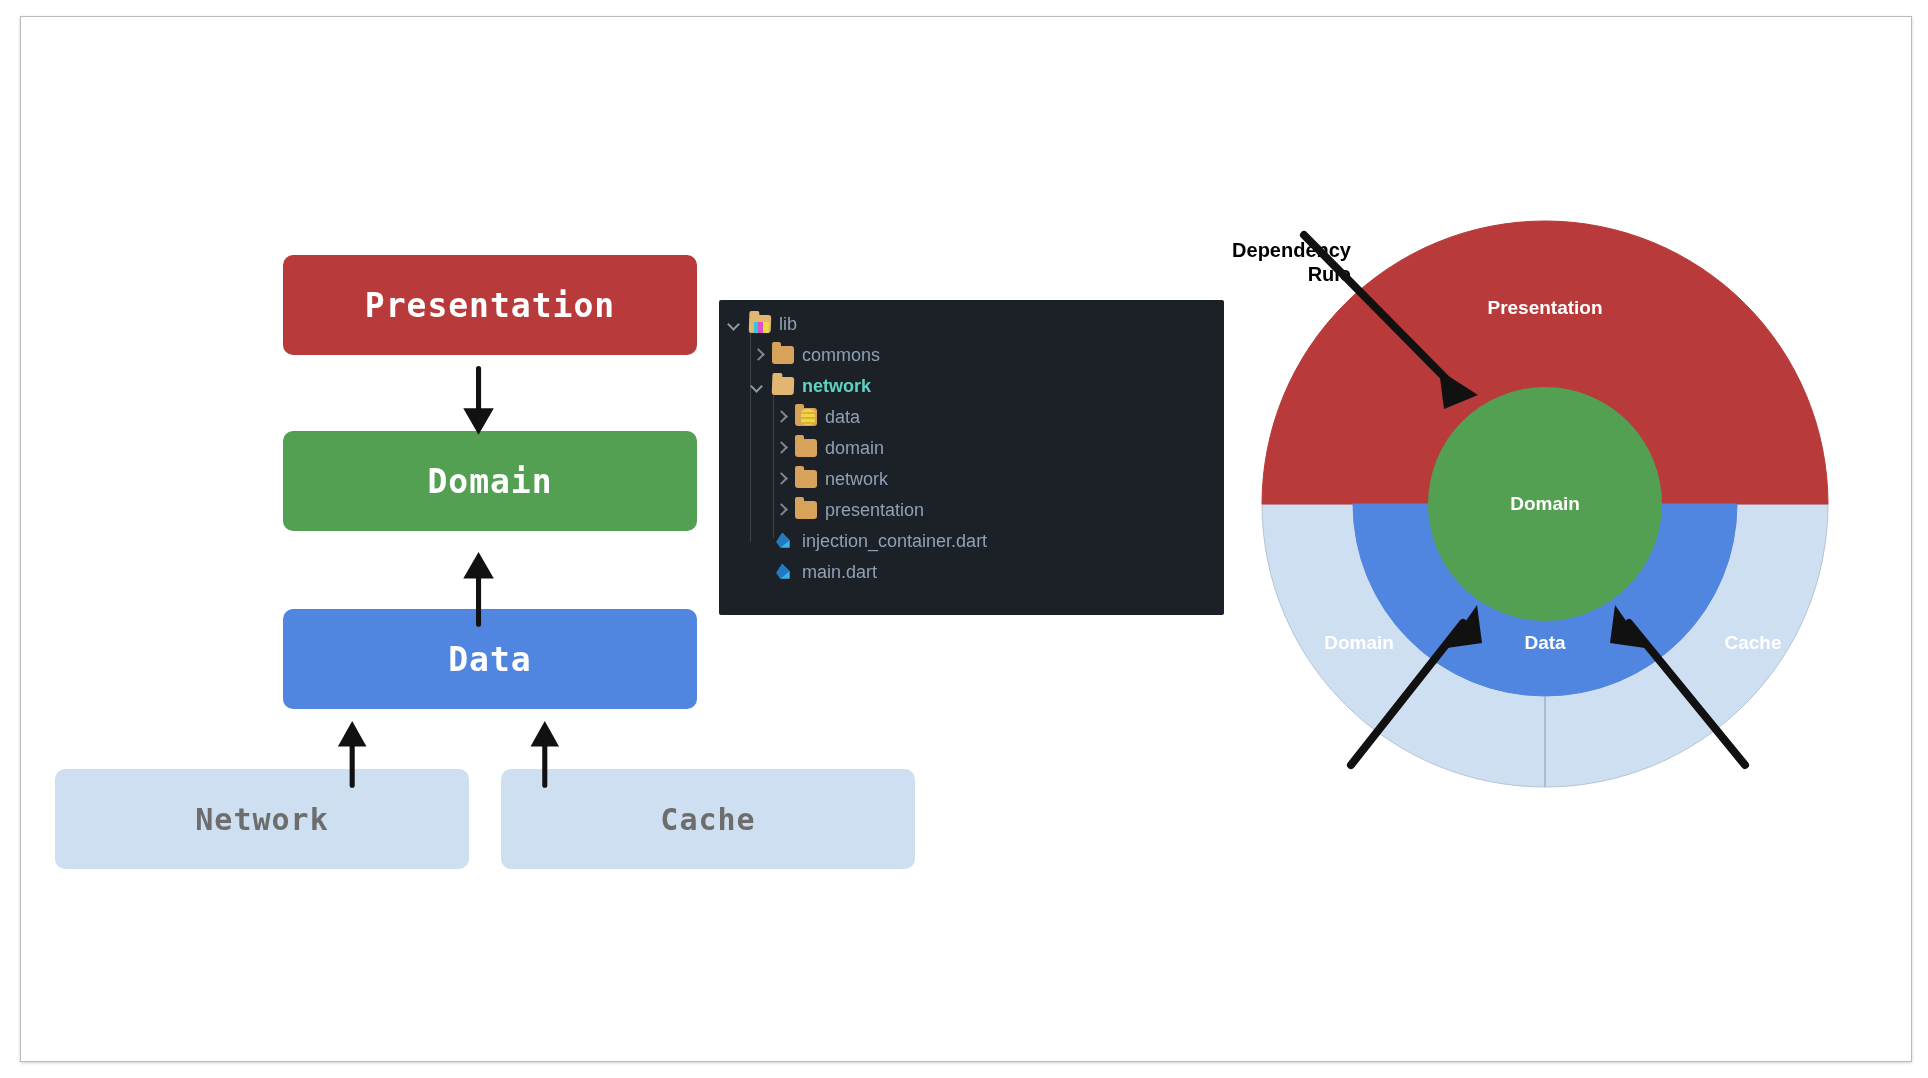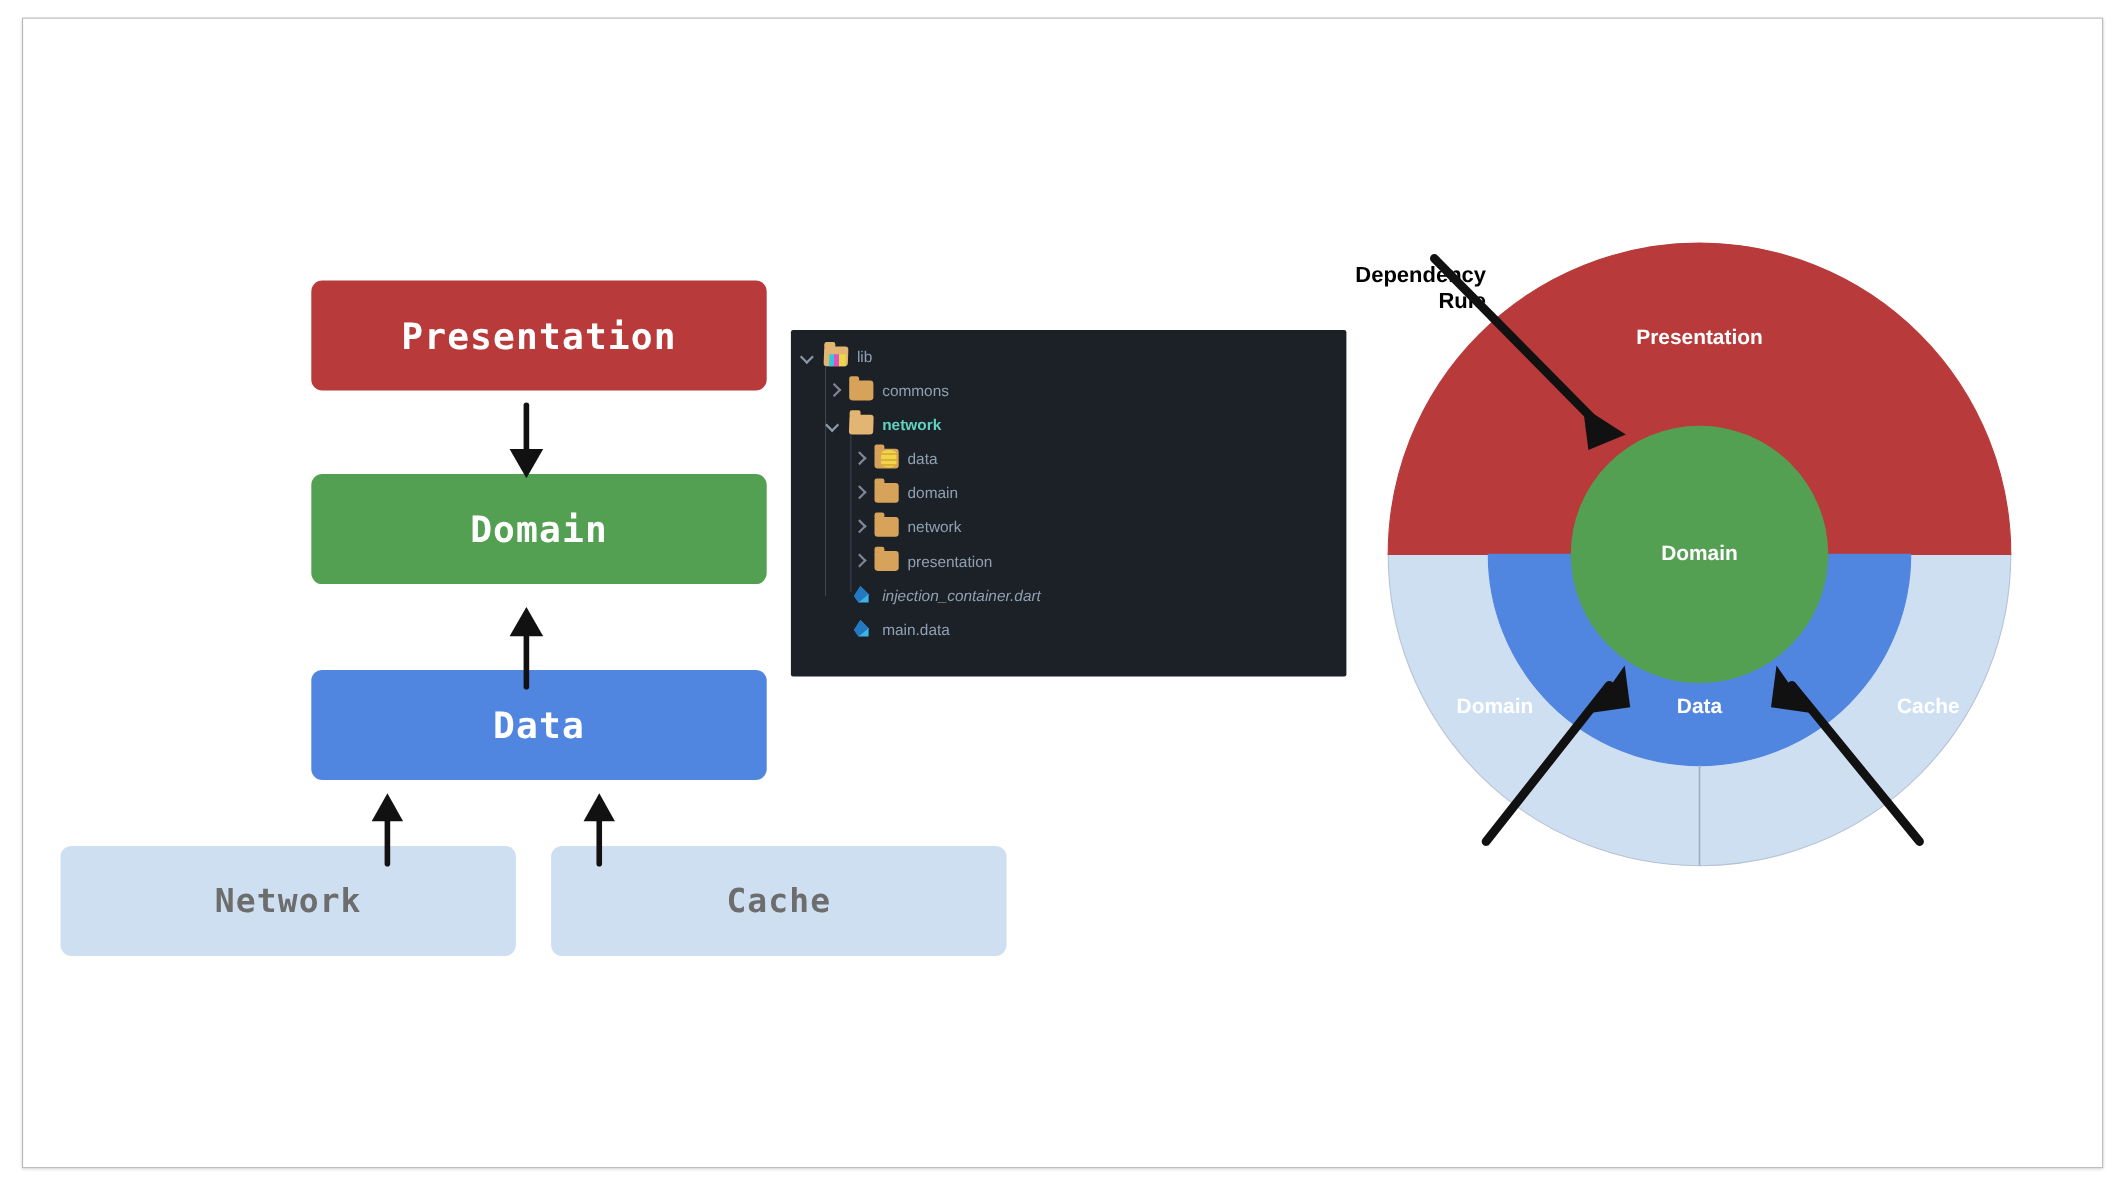--- a/index.html
+++ b/index.html
@@ -83,21 +83,21 @@
     border-radius: 2px;
     padding: 8px 0 0 0;
     box-sizing: border-box;
     overflow: hidden;
   }
   .tree-row {
     position: relative;
     display: flex;
     align-items: center;
     height: 31px;
-    font-size: 14px;
+    font-size: 18px;
     color: #9aa4b0;
     white-space: nowrap;
   }
   .tree-row .chev {
     width: 16px;
     height: 16px;
     margin-right: 6px;
     flex: 0 0 auto;
     display: inline-block;
     position: relative;
@@ -299,35 +299,35 @@
         <div class="tree-row" style="padding-left: 54px;">
           <span class="chev chev-right"></span>
           <span class="ficon folder-plain"></span>
           <span class="tree-label lbl-lib">network</span>
         </div>
         <div class="tree-row" style="padding-left: 54px;">
           <span class="chev chev-right"></span>
           <span class="ficon folder-plain"></span>
           <span class="tree-label lbl-lib">presentation</span>
         </div>
-        <div class="tree-row" style="padding-left: 31px; font-style: italic;">
+        <div class="tree-row" style="padding-left: 31px;">
           <span class="chev "></span>
           <span class="dart-icon"><svg viewBox="0 0 24 24" width="22" height="20">
               <path d="M4,13 L11,2 L20,11 L20,20 L9,20 Z" fill="#3db3e8"></path>
               <path d="M11,2 L4,13 L9,20 L20,11 Z" fill="#1e6fb8" opacity="0.85"></path>
             </svg></span>
           <span class="tree-label lbl-lib">injection_container.dart</span>
         </div>
         <div class="tree-row" style="padding-left: 31px;">
           <span class="chev "></span>
           <span class="dart-icon"><svg viewBox="0 0 24 24" width="22" height="20">
               <path d="M4,13 L11,2 L20,11 L20,20 L9,20 Z" fill="#3db3e8"></path>
               <path d="M11,2 L4,13 L9,20 L20,11 Z" fill="#1e6fb8" opacity="0.85"></path>
             </svg></span>
-          <span class="tree-label lbl-lib">main.data</span>
+          <span class="tree-label lbl-lib">main.dart</span>
         </div>
       </div>
   </div>
 
   <div id="dep-rule">
     <div>Dependency</div>
     <div>Rule</div>
   </div>
 
   <div id="circle-wrap" style="left:1130px; top:160px; width:720px; height:680px;">

